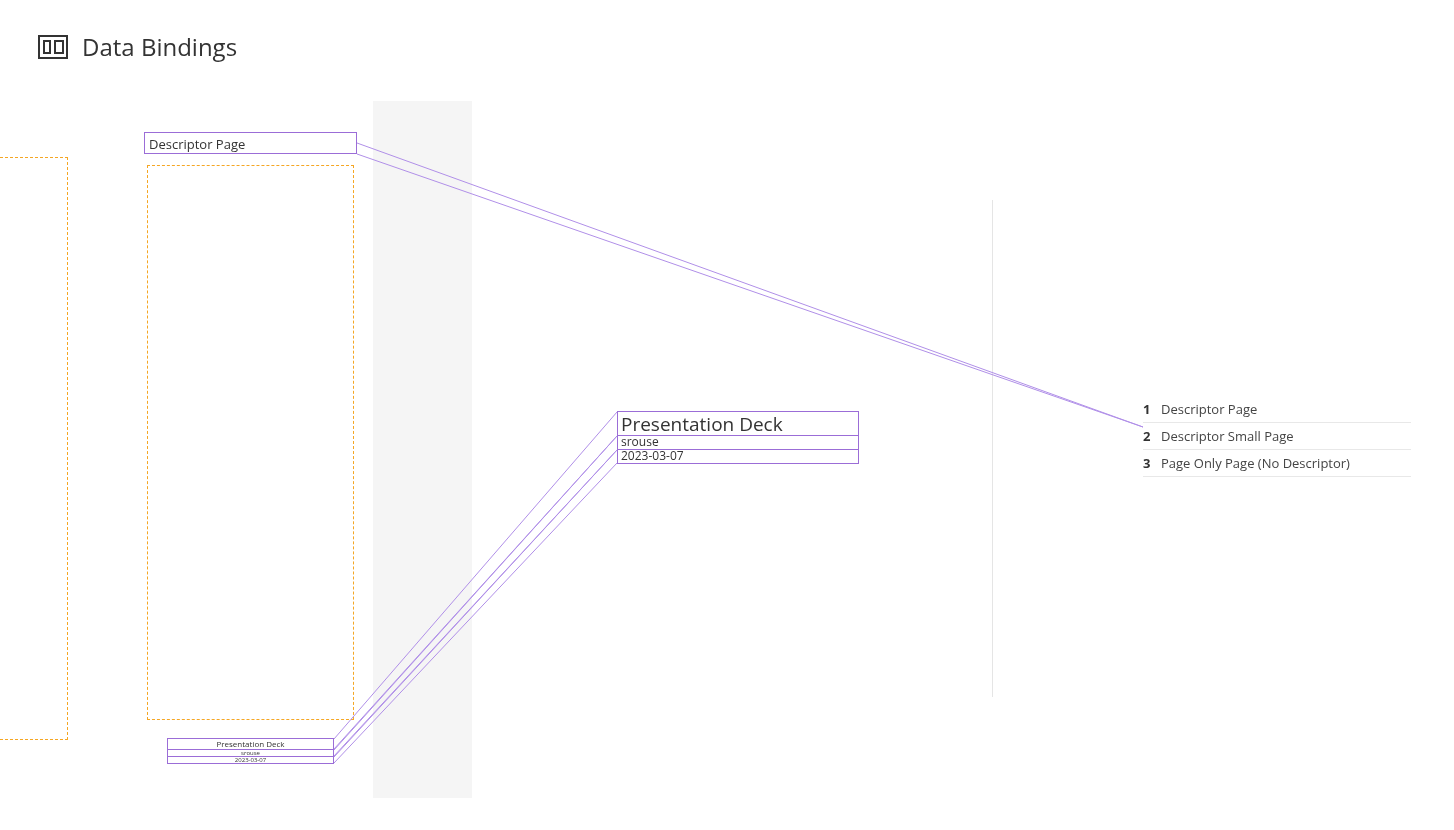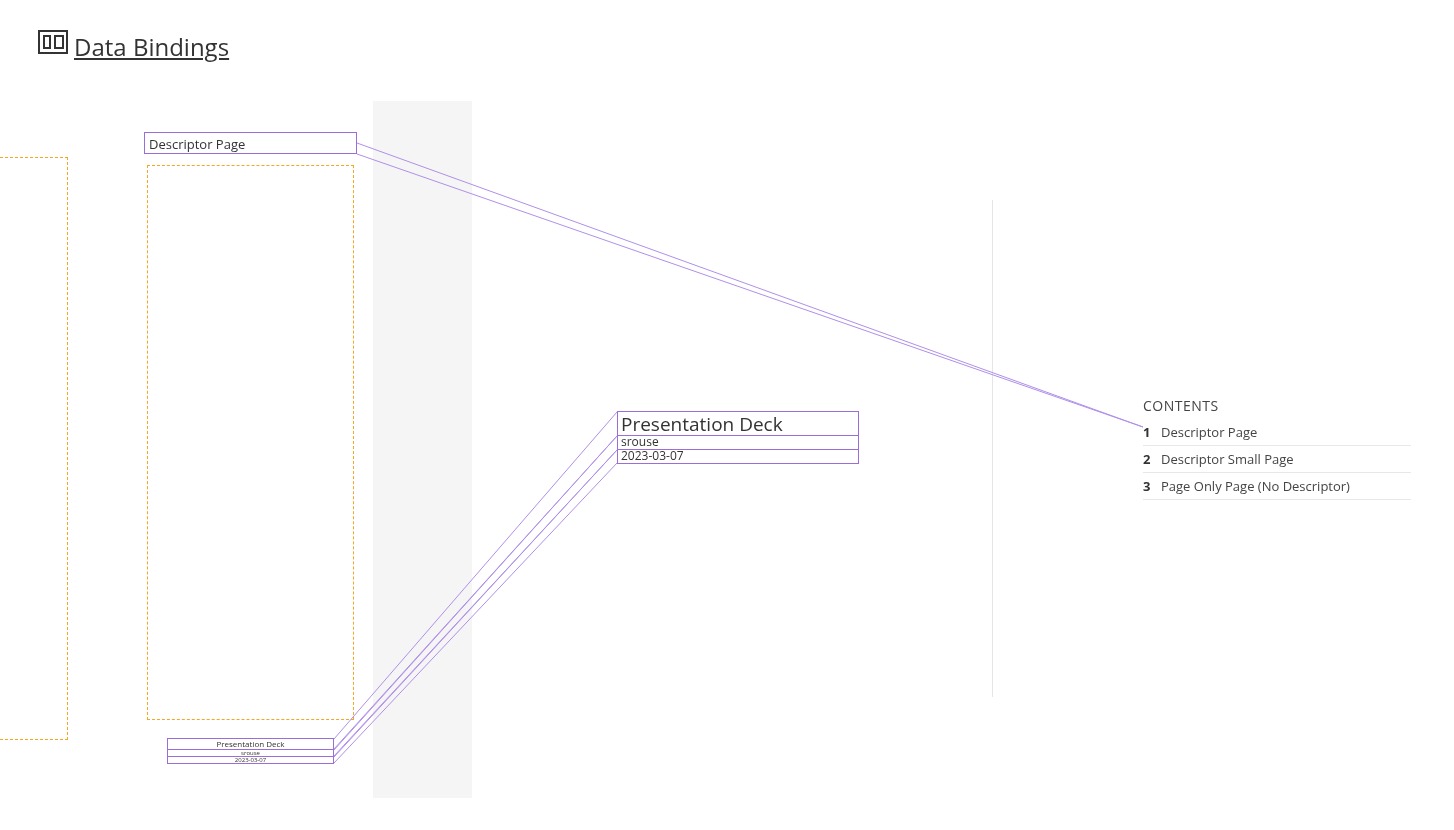--- a/index.html
+++ b/index.html
@@ -13,23 +13,22 @@
     overflow: hidden;
     position: relative;
   }
 
   
   .header {
     position: absolute;
     left: 38px;
     top: 30px;
     display: flex;
-    align-items: flex-start;
-    gap: 6px;
-    text-decoration: underline;
+    align-items: center;
+    gap: 14px;
   }
   .header-icon {
     width: 30px;
     height: 24px;
     border: 2px solid #333;
     position: relative;
     box-sizing: border-box;
   }
   .header-icon::before {
     content: "";
@@ -265,21 +264,20 @@
 <div class="mini-field mini-author">srouse</div>
 <div class="mini-field mini-date">2023-03-07</div>
 
 <div class="field big-title">Presentation Deck</div>
 <div class="field big-author">srouse</div>
 <div class="field big-date">2023-03-07</div>
 
 <div class="vdiv"></div>
 
 <div class="contents">
-  <div class="contents-heading">CONTENTS</div>
   <div class="contents-row">
     <div class="contents-num">1</div>
     <div class="contents-label">Descriptor Page</div>
   </div>
   <div class="contents-row">
     <div class="contents-num">2</div>
     <div class="contents-label">Descriptor Small Page</div>
   </div>
   <div class="contents-row">
     <div class="contents-num">3</div>

